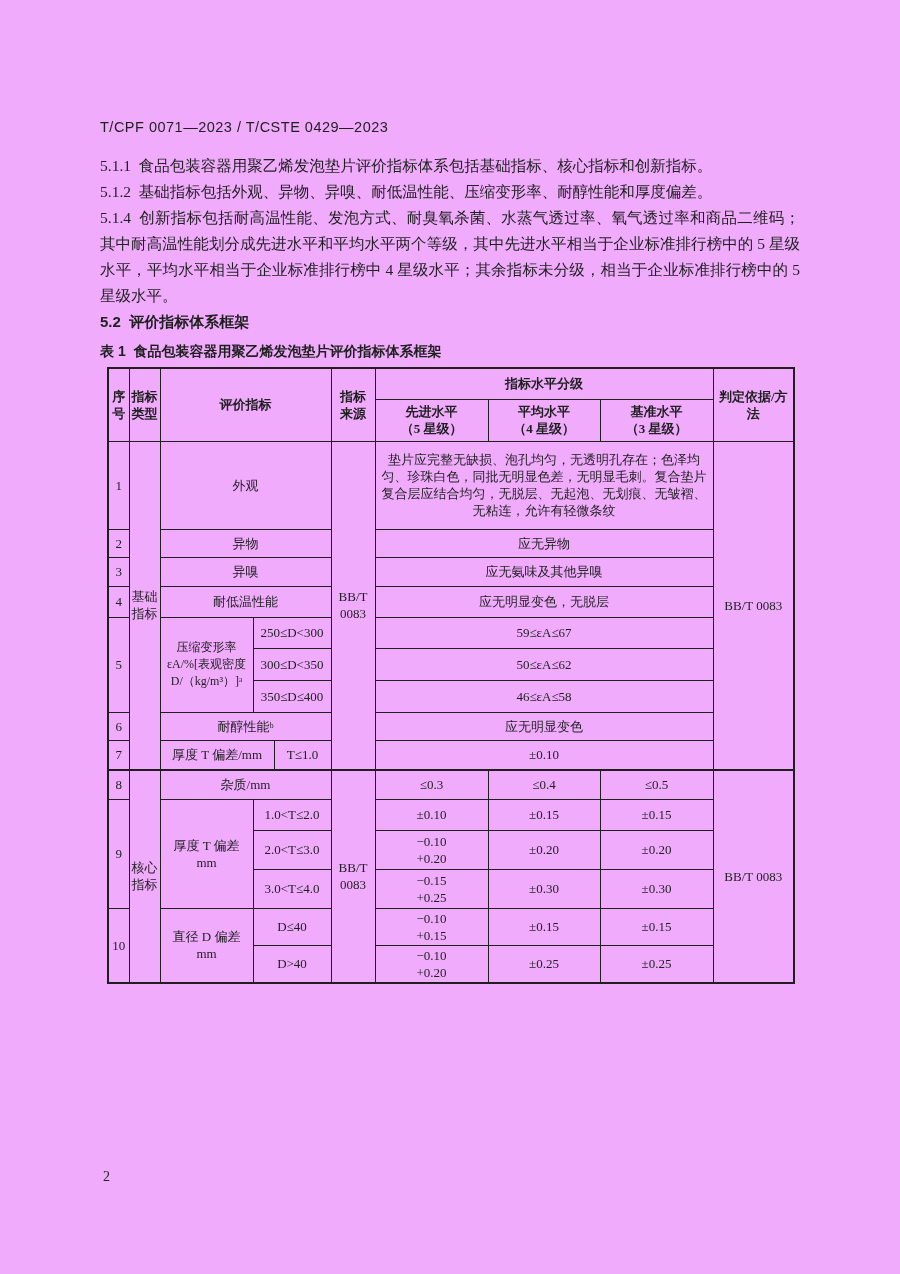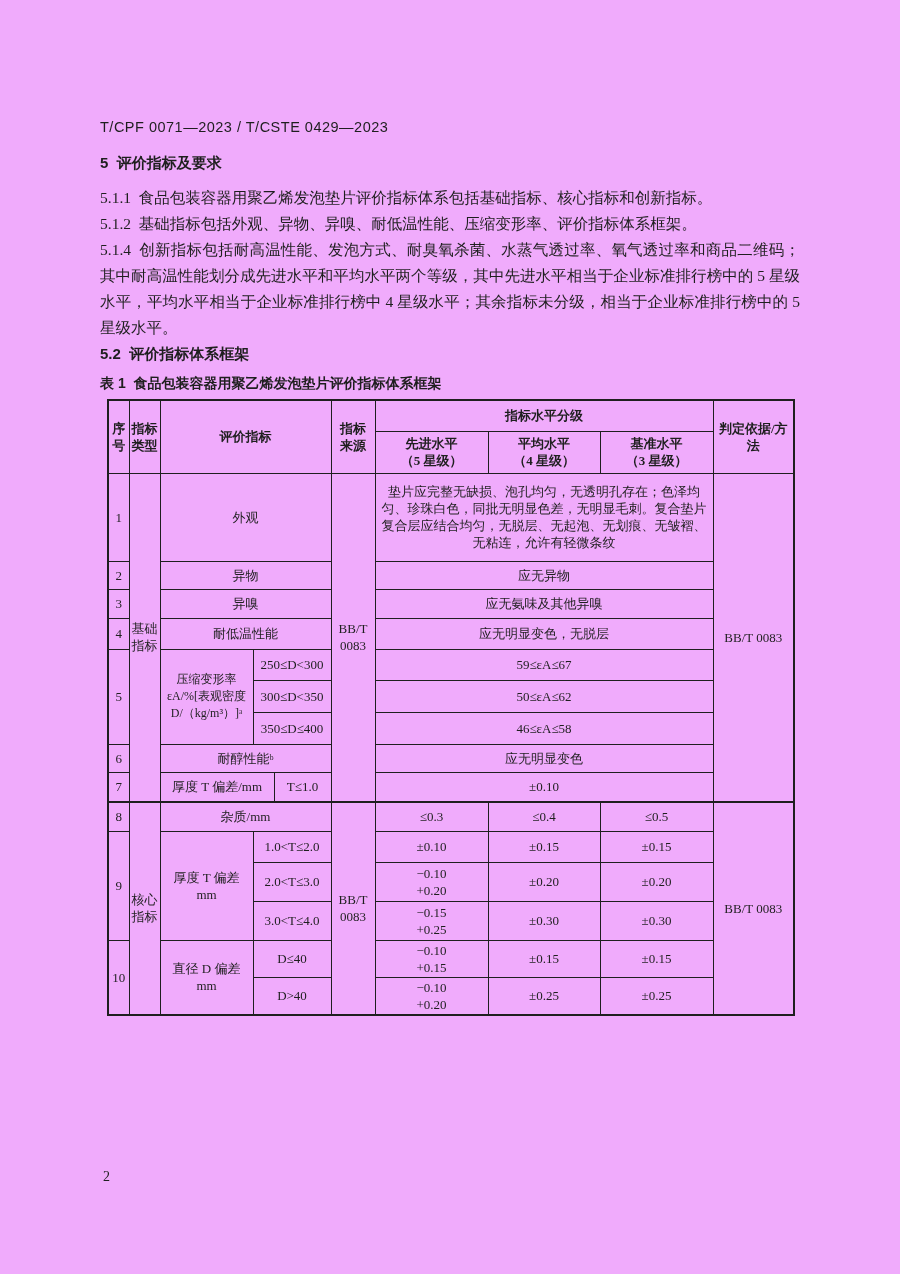--- a/index.html
+++ b/index.html
@@ -79,24 +79,23 @@
   }
 </style>
 </head>
 <body>
 
 <div class="page">
   <div class="content">
 
     <div class="doc-header">T/CPF 0071—2023 / T/CSTE 0429—2023</div>
 
-    <h2 class="heading">5  评价指标及要求</h2>
 
     <p class="para">5.1.1  食品包装容器用聚乙烯发泡垫片评价指标体系包括基础指标、核心指标和创新指标。</p>
-    <p class="para">5.1.2  基础指标包括外观、异物、异嗅、耐低温性能、压缩变形率、评价指标体系框架。</p>
+    <p class="para">5.1.2  基础指标包括外观、异物、异嗅、耐低温性能、压缩变形率、耐醇性能和厚度偏差。</p>
     <p class="para">5.1.4  创新指标包括耐高温性能、发泡方式、耐臭氧杀菌、水蒸气透过率、氧气透过率和商品二维码；其中耐高温性能划分成先进水平和平均水平两个等级，其中先进水平相当于企业标准排行榜中的 5 星级水平，平均水平相当于企业标准排行榜中 4 星级水平；其余指标未分级，相当于企业标准排行榜中的 5 星级水平。</p>
 
     <h3 class="heading sub" style="margin-top:3px">5.2  评价指标体系框架</h3>
 
     <div class="tbl-title">表 1  食品包装容器用聚乙烯发泡垫片评价指标体系框架</div>
 
     <table class="framework">
       <colgroup>
         <col style="width:21px">
           <col style="width:31px">

